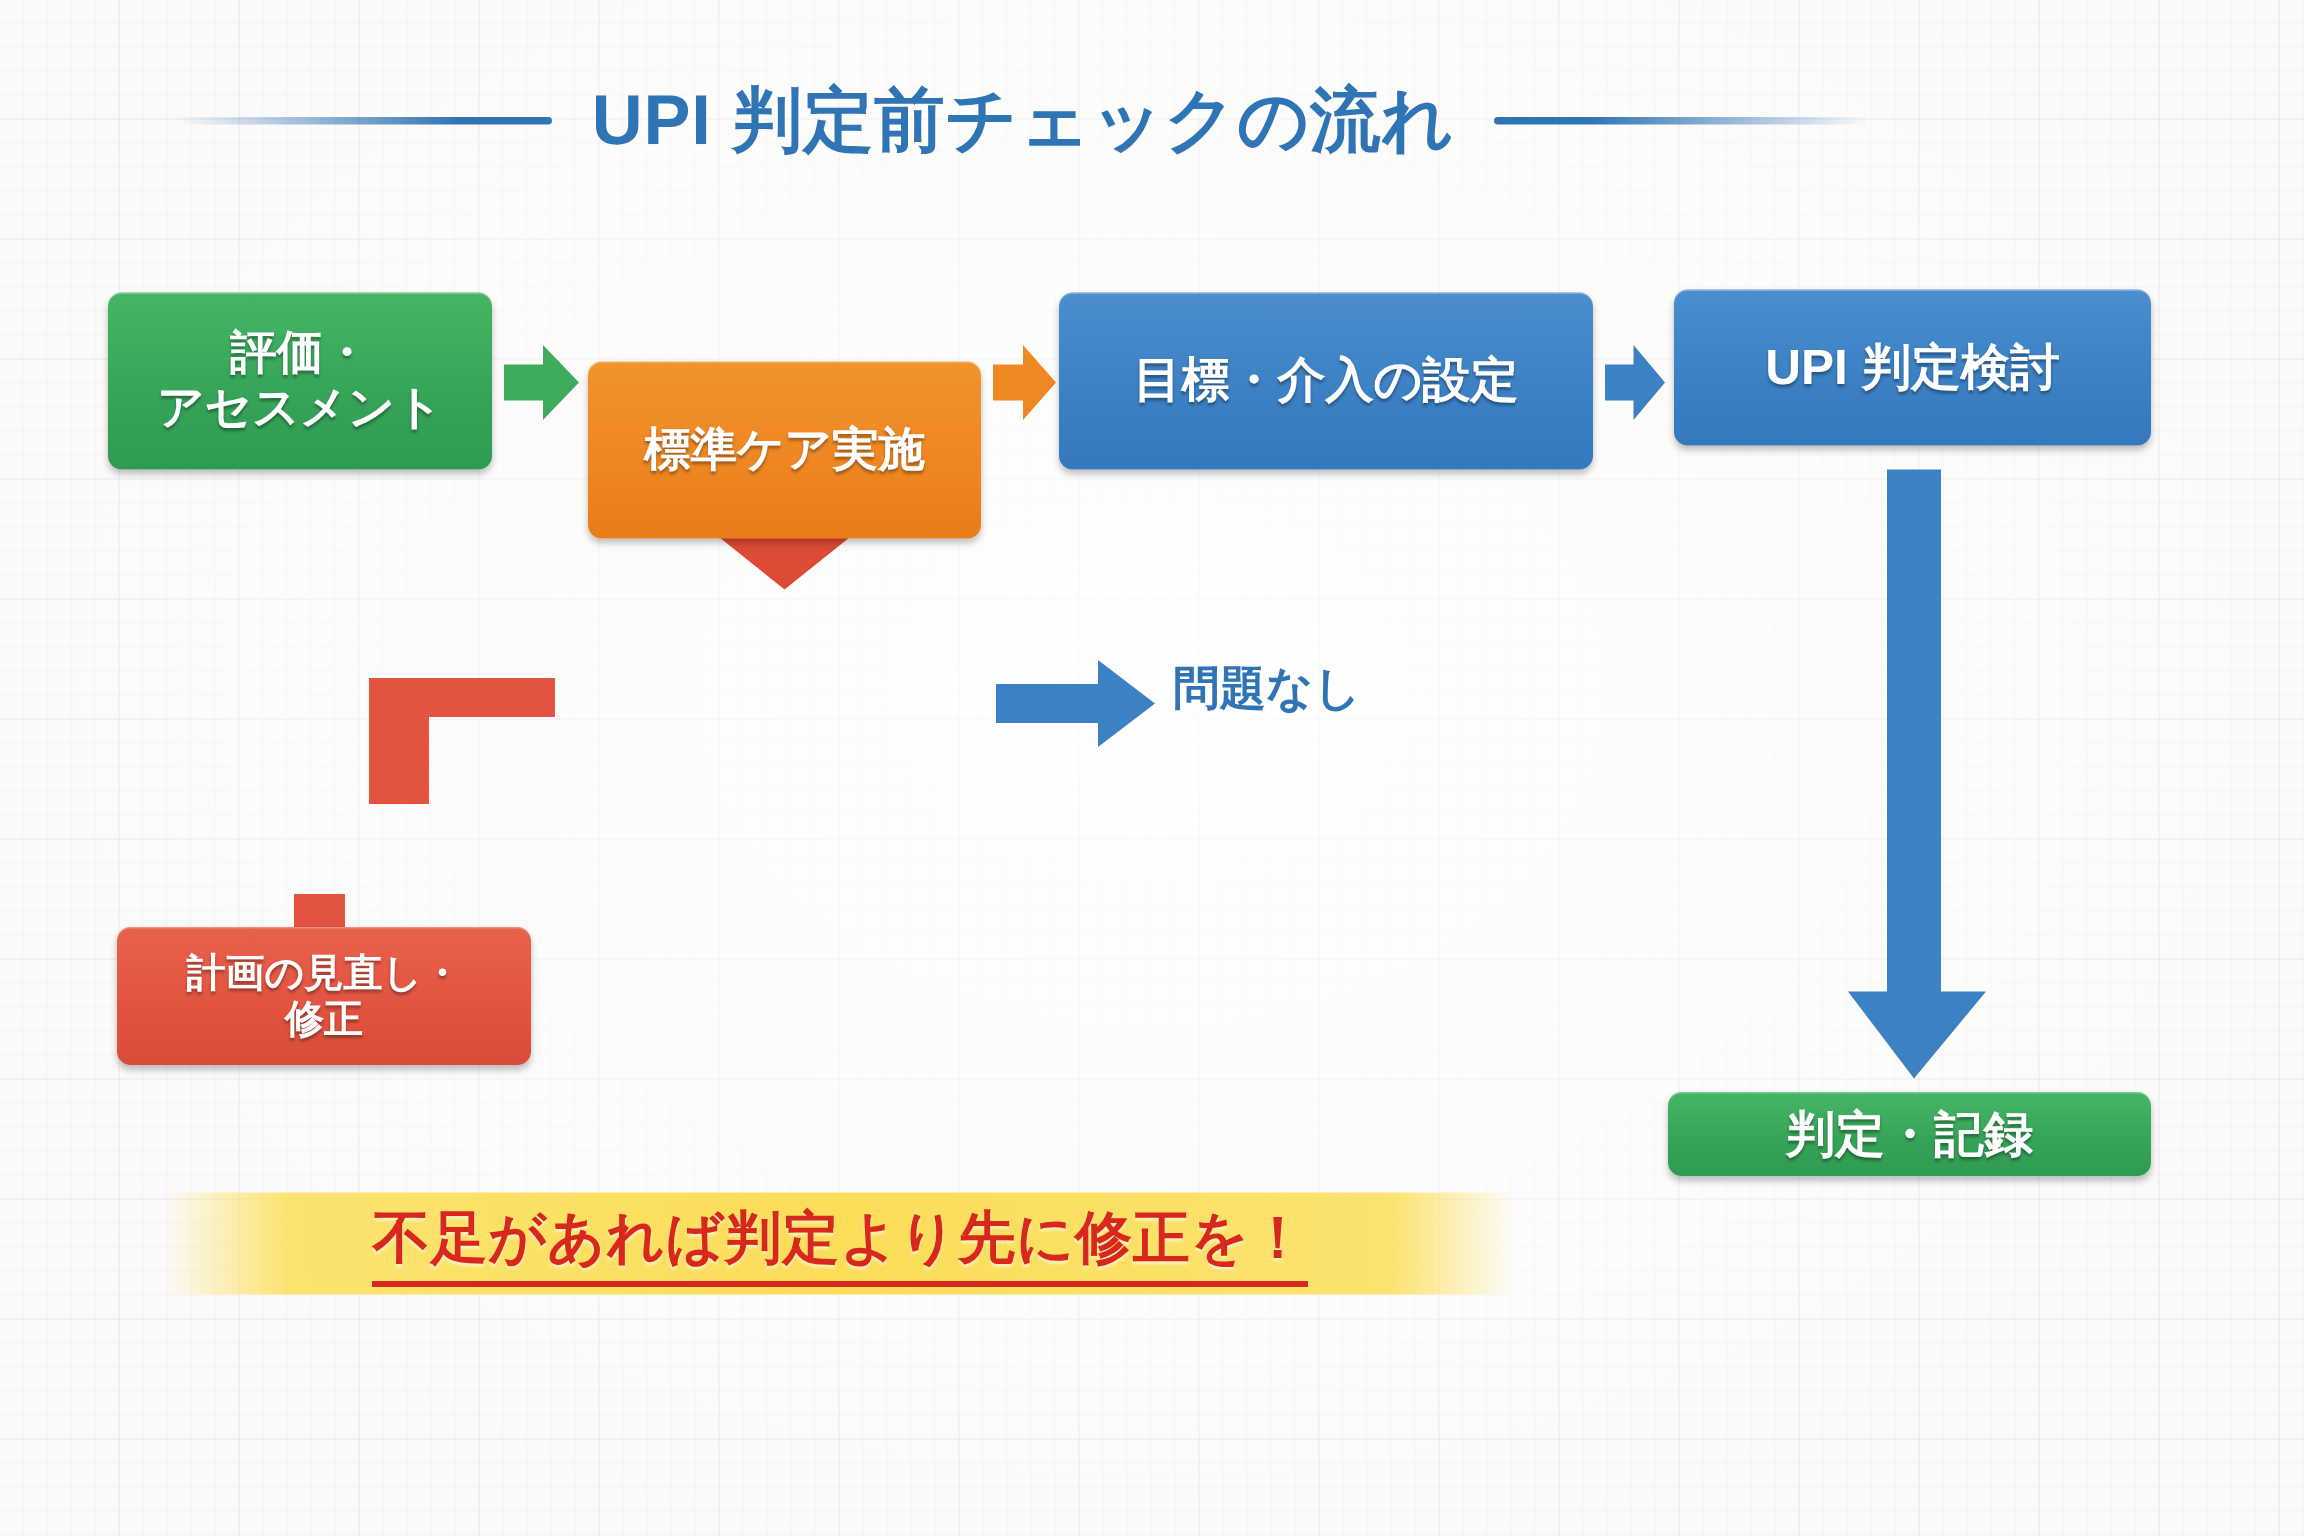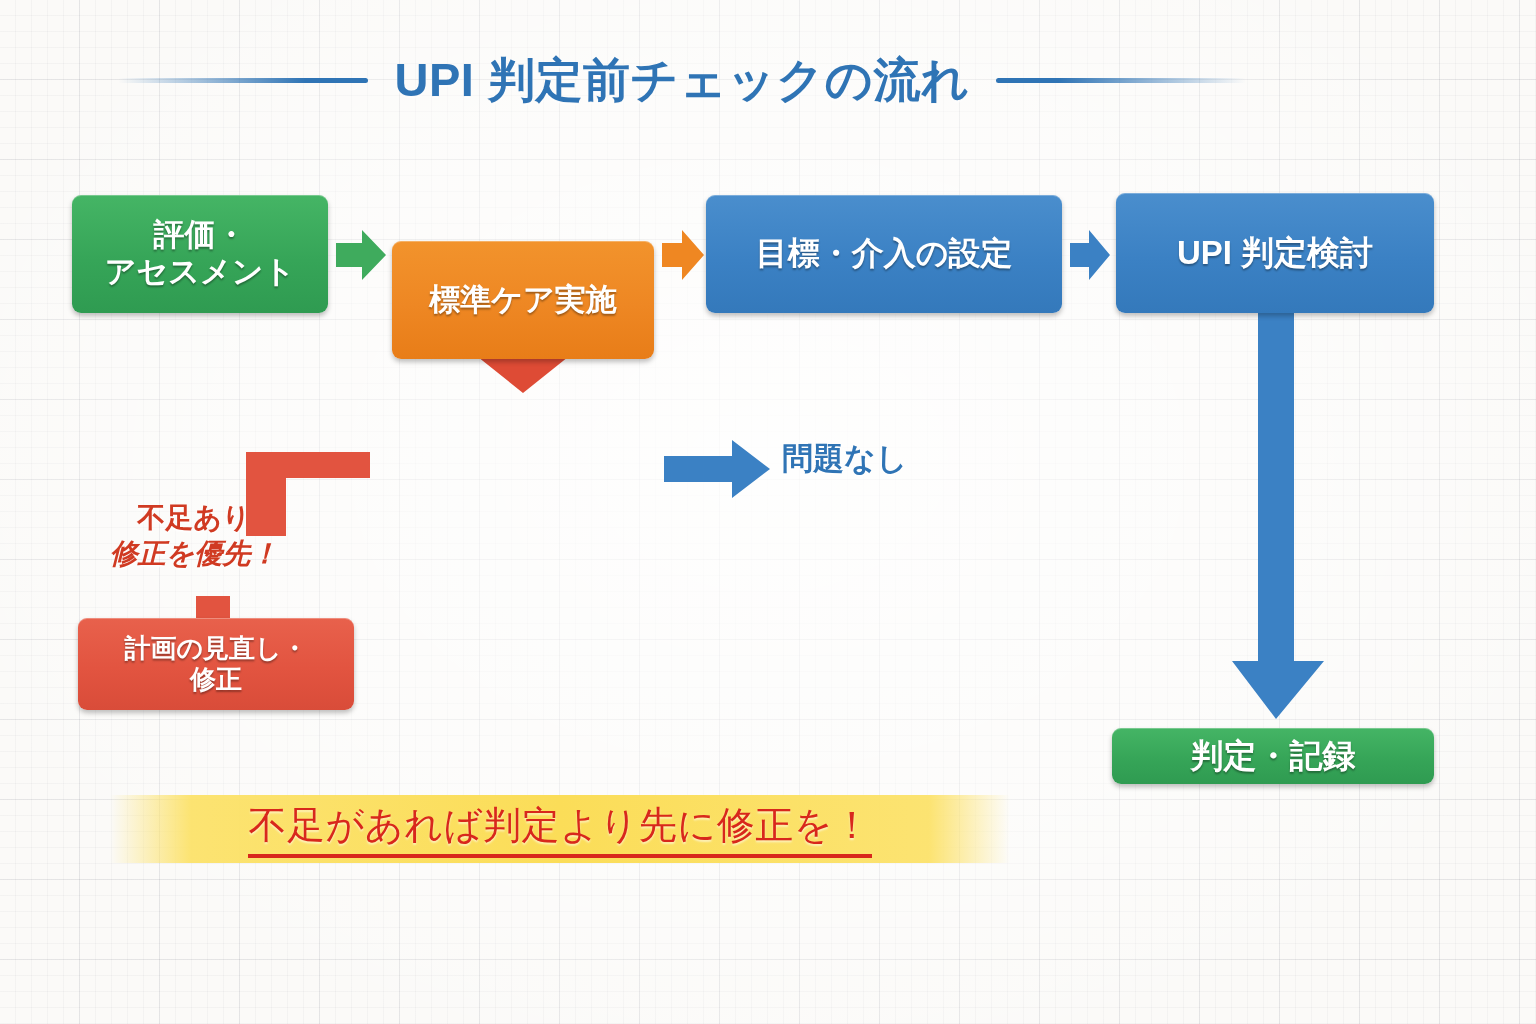--- a/index.html
+++ b/index.html
@@ -50,21 +50,21 @@
     padding:0 10px;
   }
   .green{background:linear-gradient(180deg,#45b565 0%,#36a558 55%,#2f9b51 100%);}
   .orange{background:linear-gradient(180deg,#f2932c 0%,#ee8723 55%,#e87d18 100%);margin-top:46px;}
   .blue{background:linear-gradient(180deg,#4a8ecd 0%,#3b81c4 55%,#3479bb 100%);}
   .red{background:linear-gradient(180deg,#e8614c 0%,#e25440 55%,#d94c39 100%);}
 
   #n-assess{left:72px;top:195px;width:256px;height:118px;font-size:31px;}
   #n-care{left:392px;top:195px;width:262px;height:118px;font-size:31px;}
   #n-goal{left:706px;top:195px;width:356px;height:118px;font-size:32px;}
-  #n-upi{left:1116px;top:193px;width:318px;height:120px;font-size:33px;}
+  #n-upi{left:1116px;top:193px;width:318px;height:104px;font-size:33px;}
   #n-record{left:1112px;top:728px;width:322px;height:56px;font-size:33px;}
   #n-fix{left:78px;top:618px;width:276px;height:92px;font-size:26px;}
 
   
   #n-decide{
     position:absolute;left:360px;top:386px;width:320px;height:164px;z-index:4;
   }
   #n-decide .dia{
     position:absolute;inset:0;
     background:linear-gradient(180deg,#45b565 0%,#34a356 60%,#2e9a50 100%);
@@ -94,21 +94,21 @@
   #banner{position:absolute;left:110px;top:795px;width:900px;height:68px;z-index:5;
     display:flex;align-items:center;justify-content:center;
     background:linear-gradient(to right,
        rgba(252,226,106,0) 0%,
        rgba(252,226,106,.95) 9%,
        rgba(251,221,88,1) 50%,
        rgba(252,226,106,.95) 91%,
        rgba(252,226,106,0) 100%);
   }
   #banner .btxt{
-    font-size:38px;font-weight:normal;color:#d8271c;letter-spacing:.5px;
+    font-size:38px;font-weight:bold;color:#d8271c;letter-spacing:.5px;
     border-bottom:4px solid #d8271c;padding-bottom:3px;
     text-shadow:0 2px 2px rgba(255,255,255,.55);
   }
 </style>
 </head>
 <body>
 
 <div id="stage">
 
   <div class="title-wrap">
@@ -168,24 +168,20 @@
   </div>
   <div class="flabel" id="lbl-ok">問題なし</div>
 
   <div class="arrow" style="left:230px;top:452px;">
     <svg class="arw-svg" width="140" height="180" viewBox="0 0 140 180">
       <path d="M140,0 L140,26 L56,26 L56,60 L16,60 L16,0 Z" fill="#e25440"></path>
       <rect x="16" y="58" width="40" height="26" fill="#e25440"></rect>
     </svg>
   </div>
 
-  <div class="flabel" id="lbl-short">
-    <span class="l1">不足あり</span><br>
-    <span class="l2">修正を優先！</span>
-  </div>
 
   <div class="arrow" style="left:196px;top:596px;width:34px;height:30px;background:#e25440;"></div>
 
   <div class="node red" id="n-fix">
     <span class="lbl">
       <span>計画の見直し・</span><br>
       <span>修正</span>
     </span>
   </div>
 

